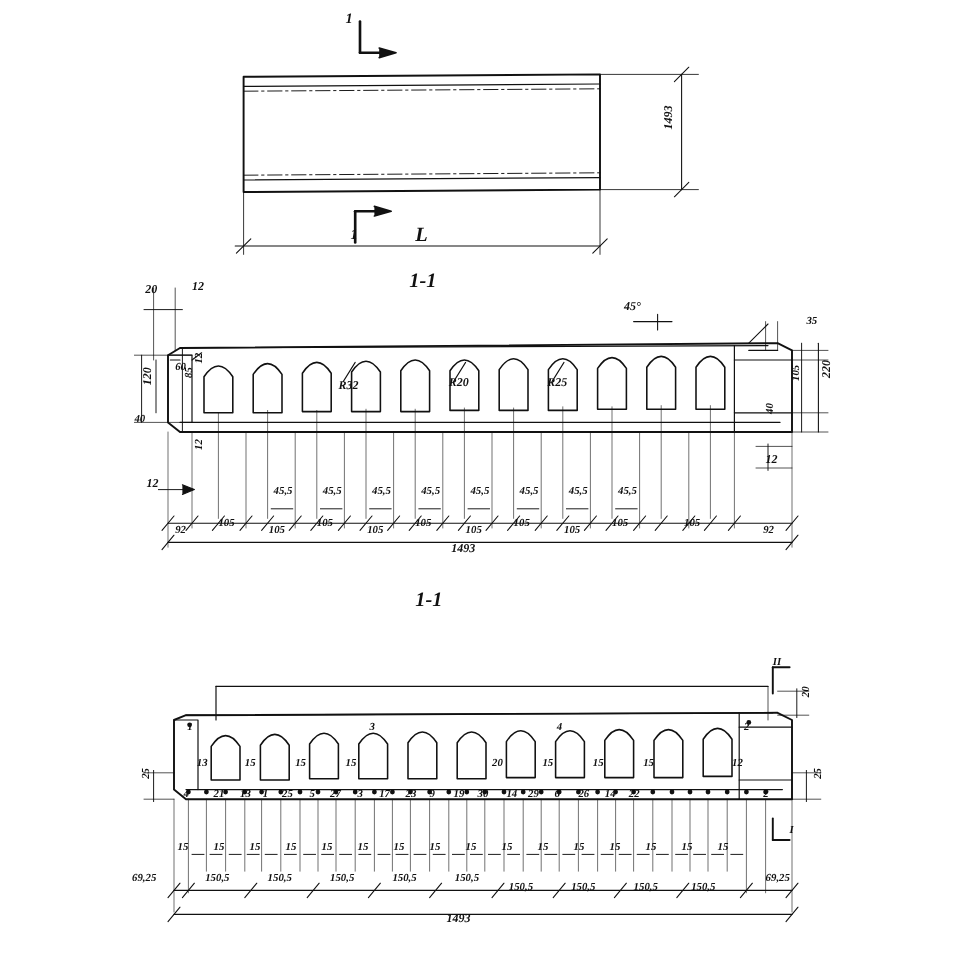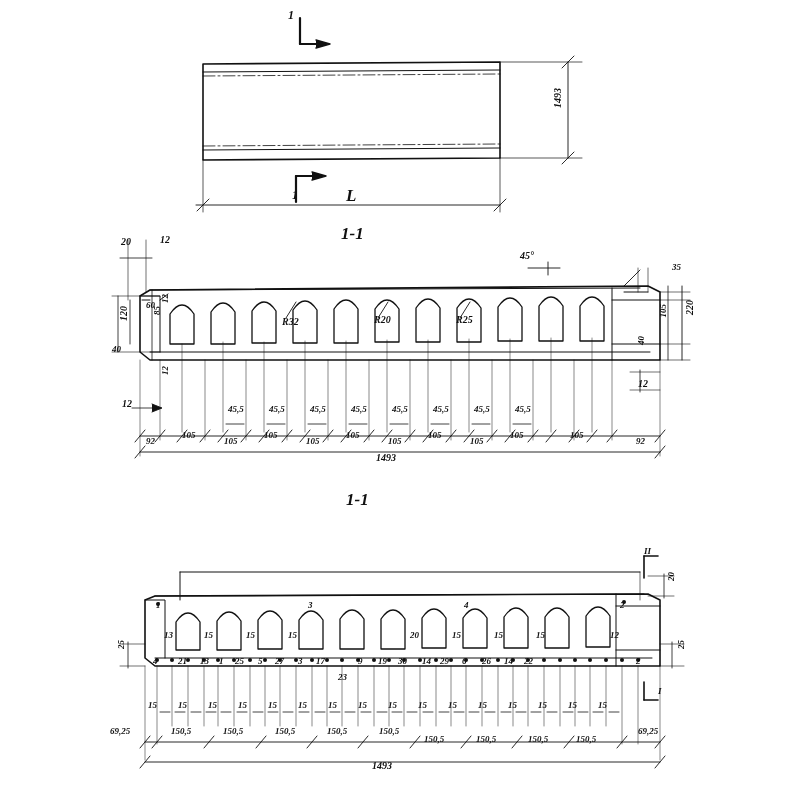--- a/index.html
+++ b/index.html
@@ -421,21 +421,21 @@
 
 <div class="lbl tiny" style="left:153px;top:656px;">4</div>
 <div class="lbl tiny" style="left:178px;top:656px;">21</div>
 <div class="lbl tiny" style="left:200px;top:656px;">13</div>
 <div class="lbl tiny" style="left:219px;top:656px;">1</div>
 <div class="lbl tiny" style="left:235px;top:656px;">25</div>
 <div class="lbl tiny" style="left:258px;top:656px;">5</div>
 <div class="lbl tiny" style="left:275px;top:656px;">27</div>
 <div class="lbl tiny" style="left:298px;top:656px;">3</div>
 <div class="lbl tiny" style="left:316px;top:656px;">17</div>
-<div class="lbl tiny" style="left:338px;top:672px;">23</div>
+<div class="lbl tiny" style="left:338px;top:656px;">23</div>
 <div class="lbl tiny" style="left:358px;top:656px;">9</div>
 <div class="lbl tiny" style="left:378px;top:656px;">19</div>
 <div class="lbl tiny" style="left:398px;top:656px;">30</div>
 <div class="lbl tiny" style="left:422px;top:656px;">14</div>
 <div class="lbl tiny" style="left:440px;top:656px;">29</div>
 <div class="lbl tiny" style="left:462px;top:656px;">6</div>
 <div class="lbl tiny" style="left:482px;top:656px;">26</div>
 <div class="lbl tiny" style="left:504px;top:656px;">14</div>
 <div class="lbl tiny" style="left:524px;top:656px;">22</div>
 <div class="lbl tiny" style="left:636px;top:656px;">2</div>

